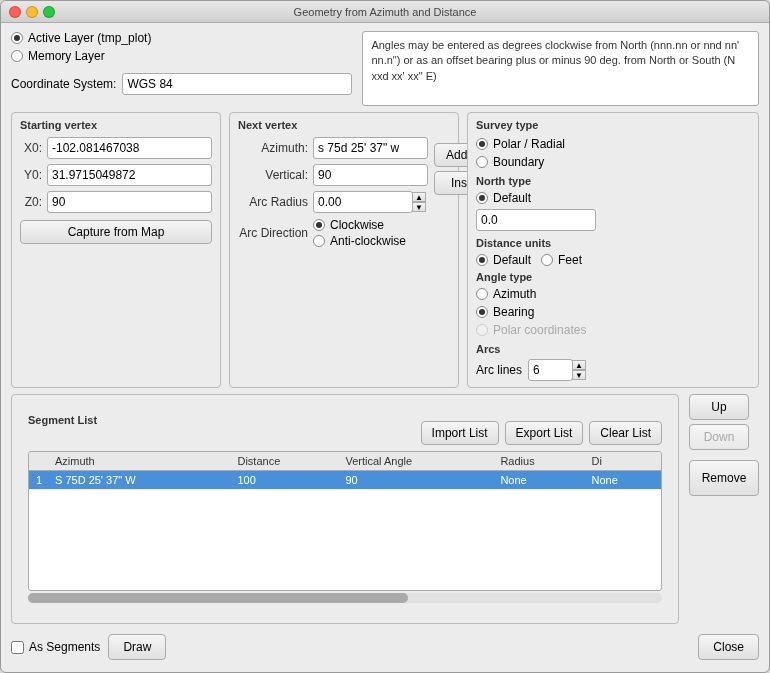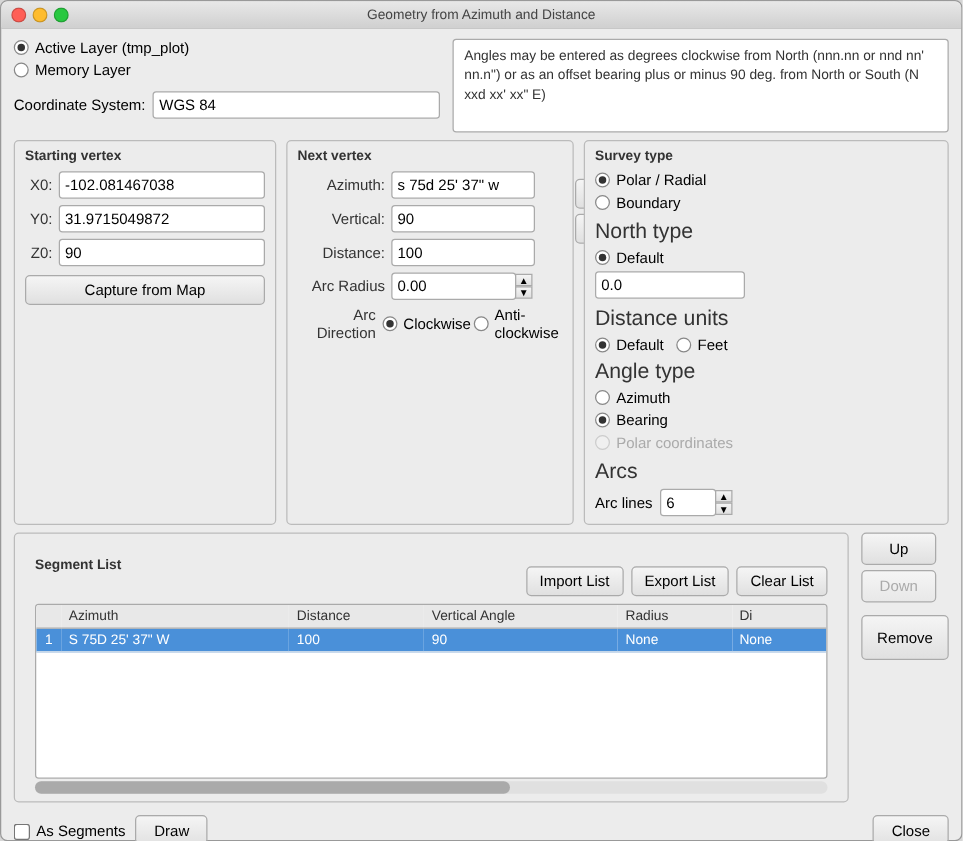--- a/index.html
+++ b/index.html
@@ -221,21 +221,21 @@
       cursor: pointer;
     }
     .arc-dir-row {
       display: flex;
       align-items: center;
       gap: 5px;
       margin-bottom: 3px;
     }
     .arc-options {
       display: flex;
-      flex-direction: row;
+      flex-direction: column;
       gap: 2px;
     }
     .btn-add {
       width: 100px;
       height: 24px;
       background: linear-gradient(to bottom, #f5f5f5, #e0e0e0);
       border: 1px solid #aaa;
       border-radius: 4px;
       font-size: 12px;
       cursor: pointer;
@@ -262,22 +262,22 @@
     .survey-radio-row {
       display: flex;
       align-items: center;
       gap: 5px;
       margin-bottom: 4px;
     }
     .north-section {
       margin-top: 6px;
     }
     .section-label {
-      font-size: 17px;
-      font-weight: 400;
+      font-size: 11px;
+      font-weight: 700;
       color: #333;
       margin-bottom: 4px;
     }
     .north-input {
       width: 120px;
       height: 22px;
       border: 1px solid #aaa;
       border-radius: 3px;
       background: #fff;
       padding: 0 4px;
@@ -503,24 +503,20 @@
         <div style="display:flex;gap:6px;">
           <div>
             <div class="panel-label">Next vertex</div>
             <div class="nv-field-row">
               <span class="nv-label">Azimuth:</span>
               <input class="nv-input" type="text" value="s 75d 25' 37&quot; w" style="">
             </div>
             <div class="nv-field-row">
               <span class="nv-label">Vertical:</span>
               <input class="nv-input" type="text" value="90" style="">
-            </div>
-            <div class="nv-field-row">
-              <span class="nv-label">Distance:</span>
-              <input class="nv-input" type="text" value="100" style="">
             </div>
             <div class="nv-field-row">
               <span class="nv-label">Arc Radius</span>
               <div class="spin-wrapper">
                 <input class="nv-input-spin" type="text" value="0.00" style="">
                 <div class="spin-arrows">
                   <div class="spin-arrow">▲</div>
                   <div class="spin-arrow">▼</div>
                 </div>
               </div>

